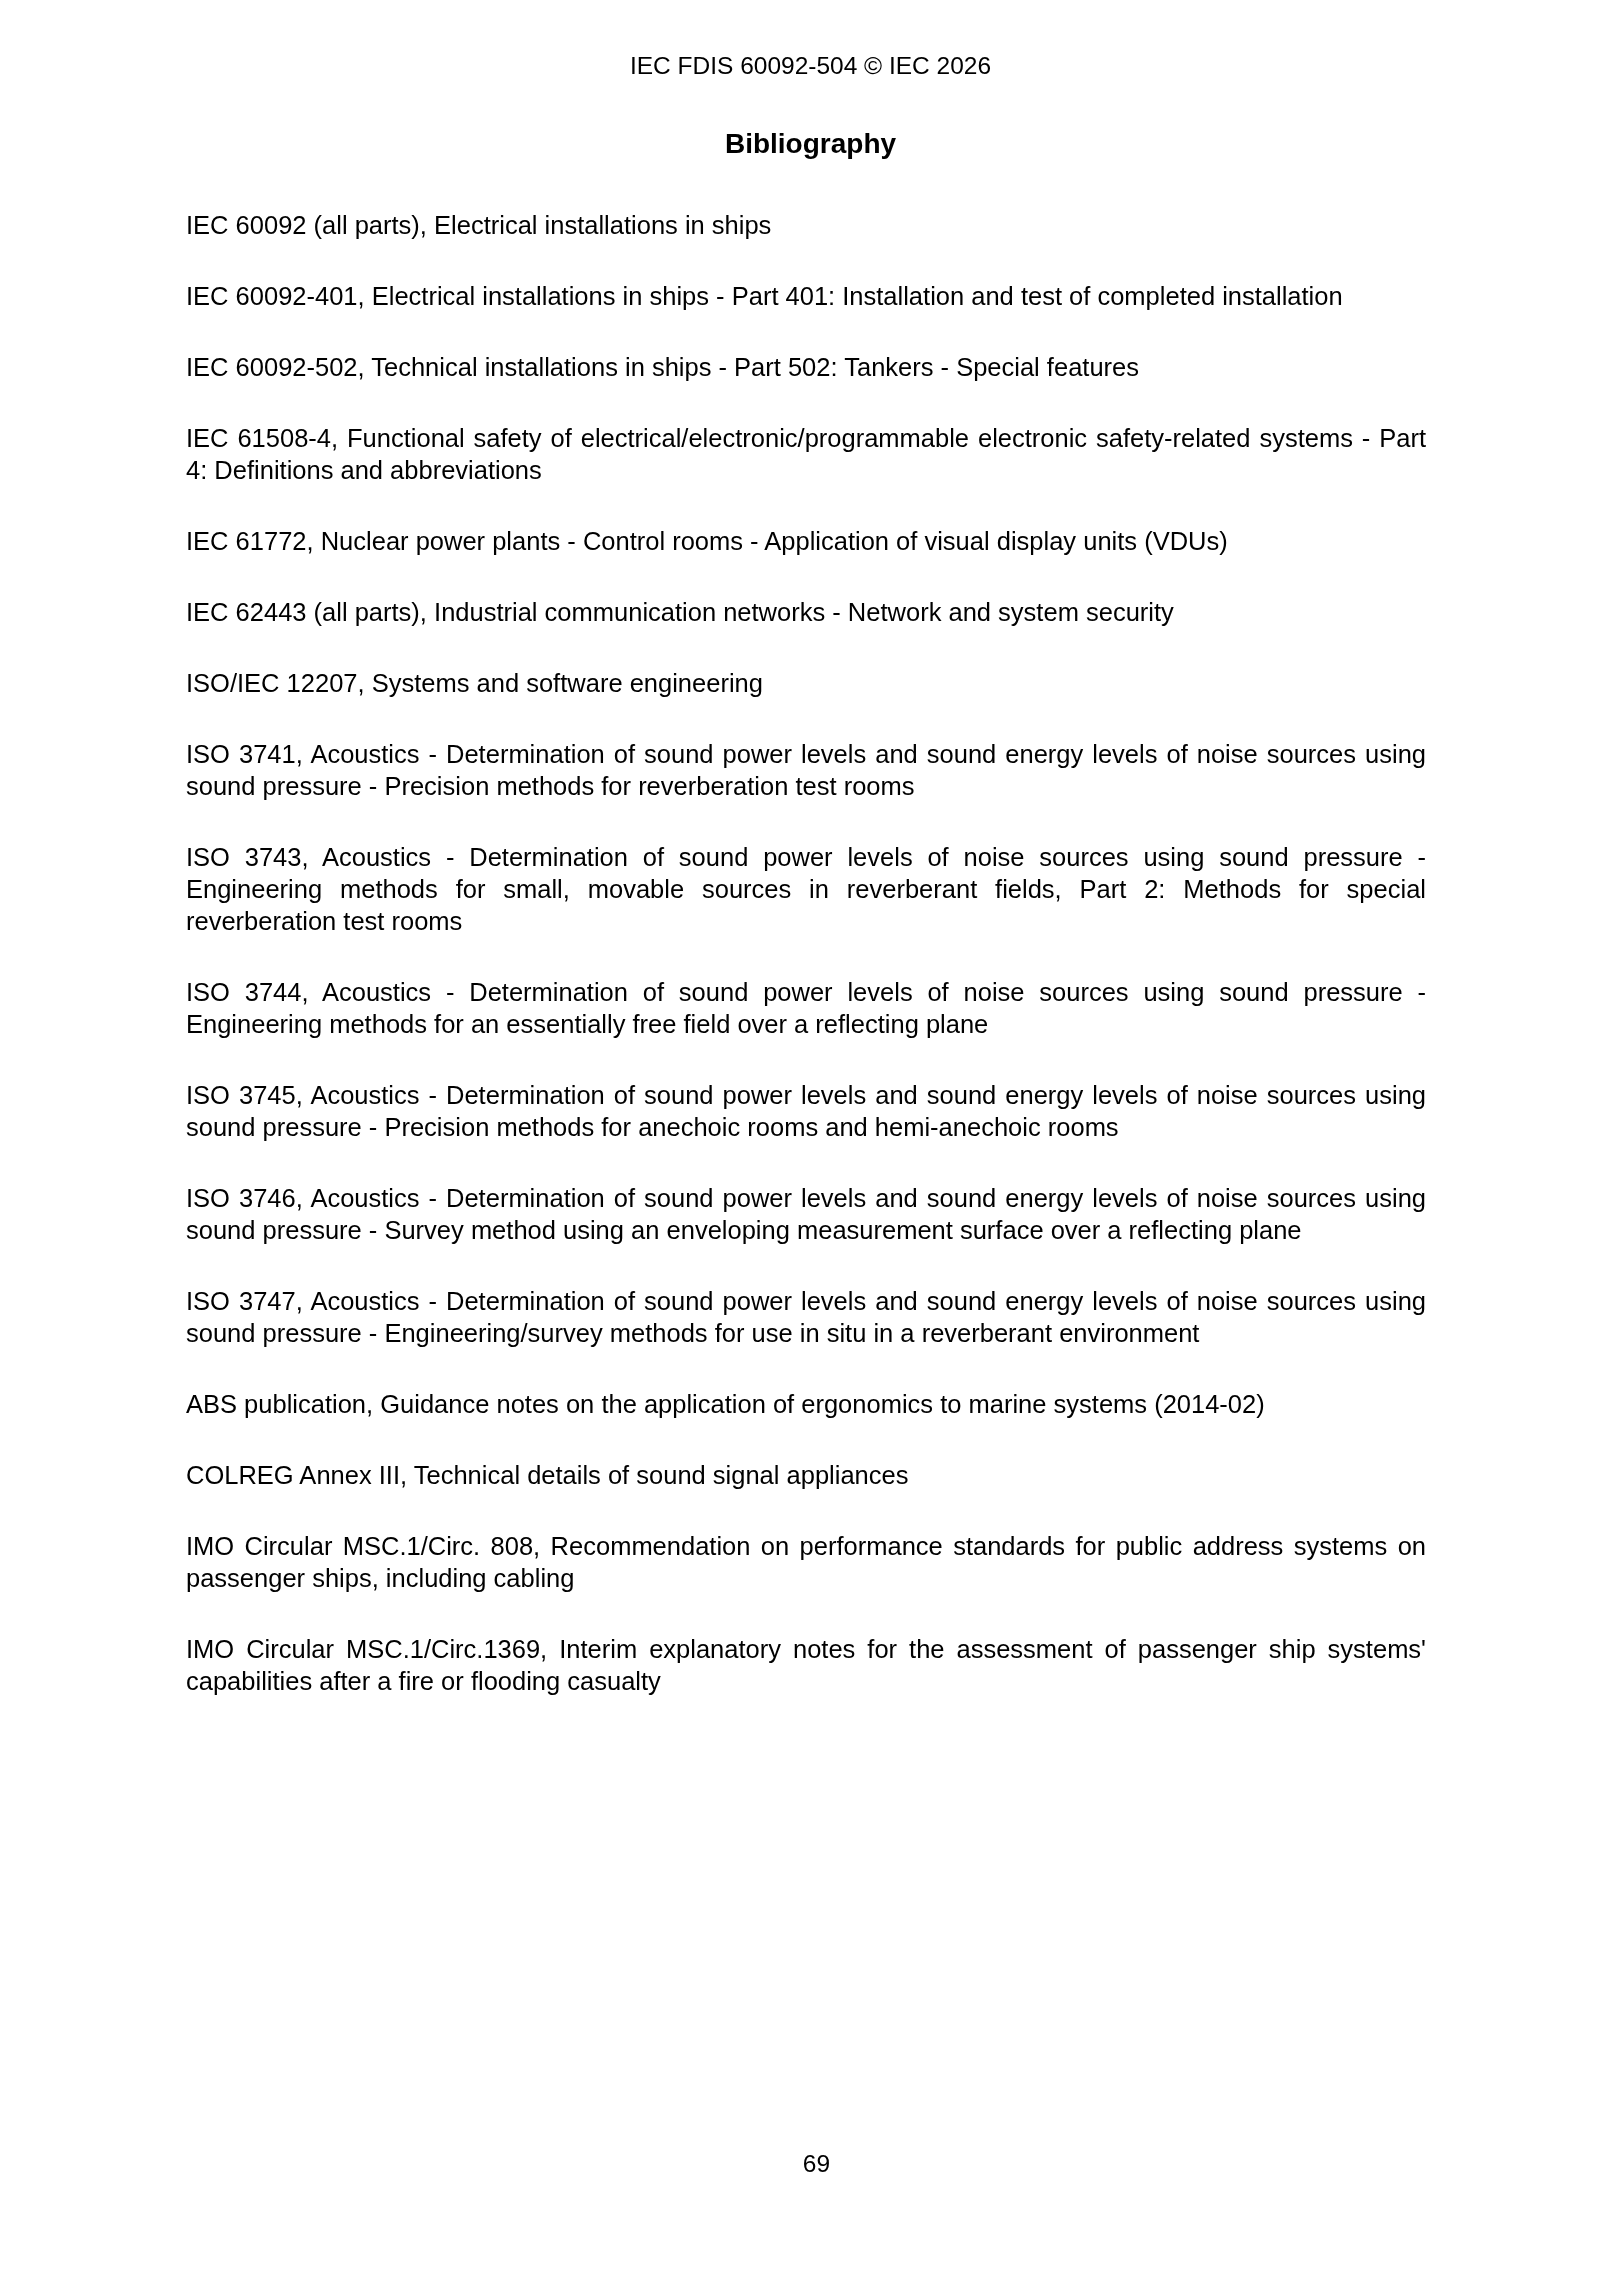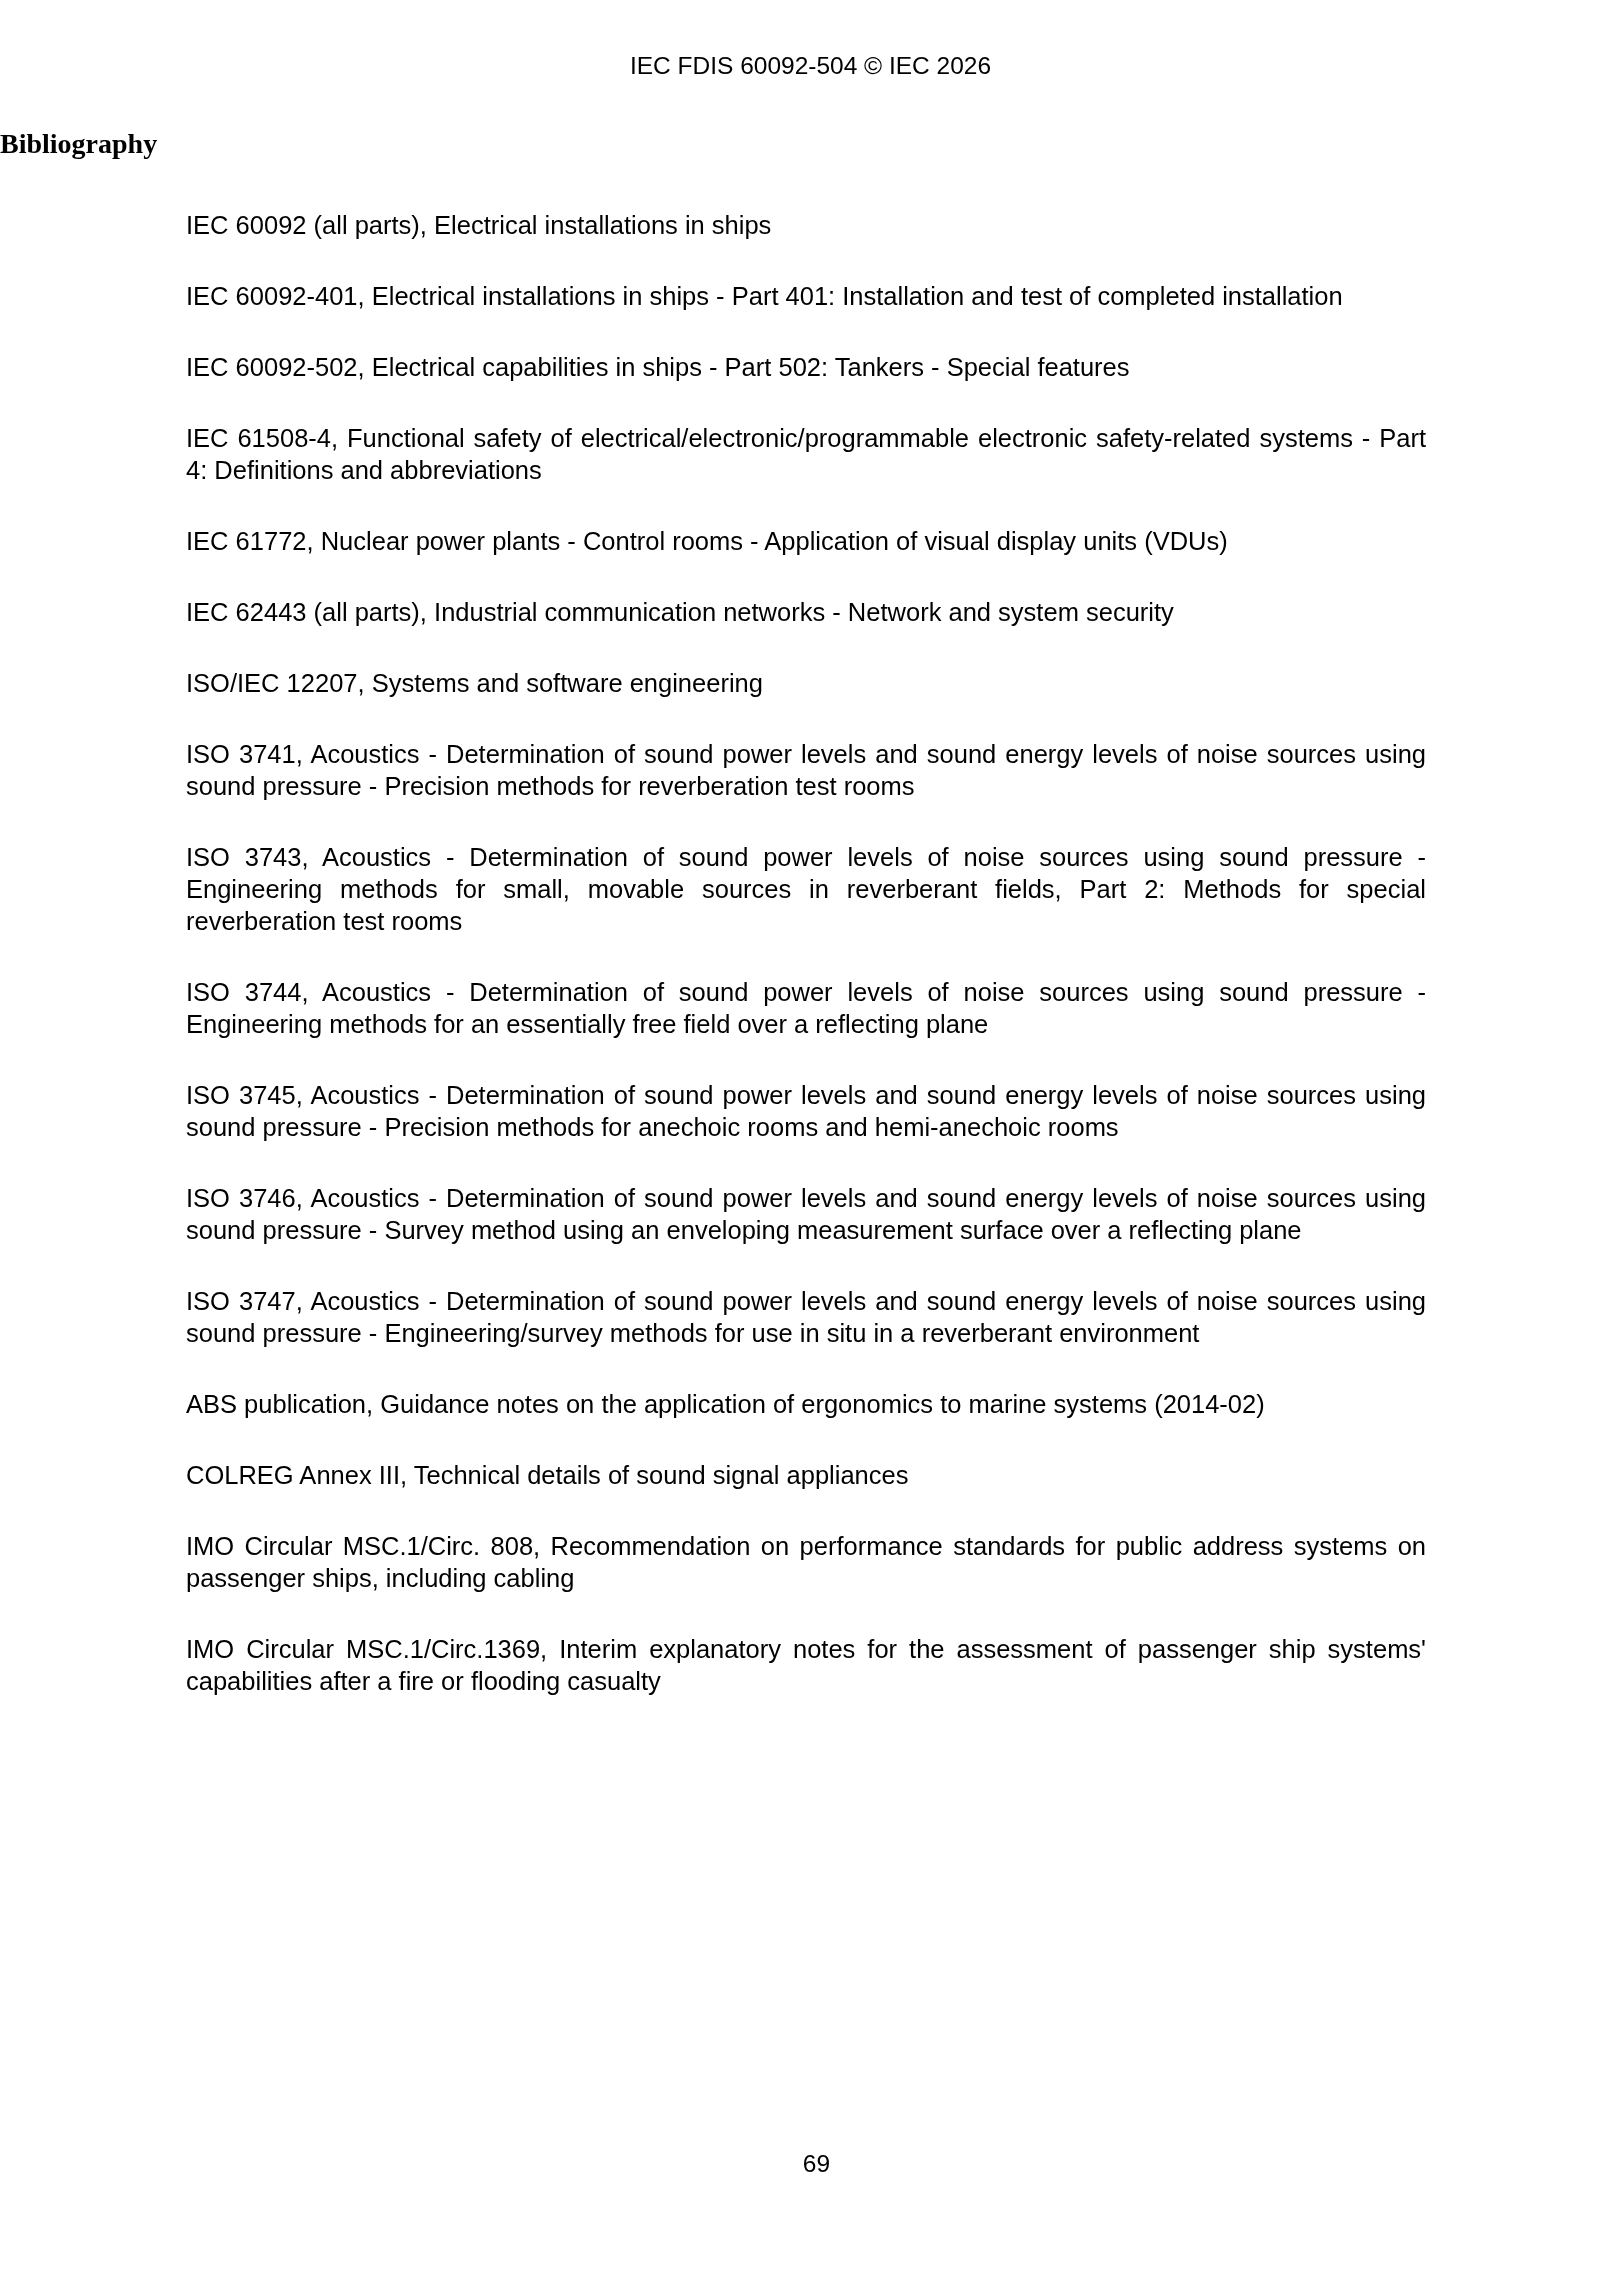--- a/index.html
+++ b/index.html
@@ -18,25 +18,24 @@
   .running-header {
     margin-top: 50px;
     width: 100%;
     text-align: center;
     font-size: 24.5px;
     line-height: 32px;
   }
   .doc-title {
     margin: 45px 0 49px 0;
     width: 100%;
-    text-align: left;
+    text-align: center;
     font-size: 28px;
     font-weight: bold;
     line-height: 33px;
-    font-family: Liberation Serif, serif;
   }
   .content {
     width: 1240px;
     margin-left: 186px;
   }
   .entry {
     margin: 0 0 39px 0;
     font-size: 25.5px;
     line-height: 32px;
     text-align: justify;
@@ -60,21 +59,21 @@
 
   <div class="running-header">IEC FDIS 60092-504 © IEC 2026</div>
 
   <div class="doc-title">Bibliography</div>
 
   <div class="content" id="bib">
   <p class="entry"><span class="ref">IEC 60092 (all parts),</span> <span class="etitle">Electrical installations in ships</span></p>
 
   <p class="entry"><span class="ref">IEC 60092-401,</span> <span class="etitle">Electrical installations in ships - Part 401: Installation and test of completed installation</span></p>
 
-  <p class="entry"><span class="ref">IEC 60092-502,</span> <span class="etitle">Electrical capabilities in ships - Part 502: Tankers - Special features</span></p>
+  <p class="entry"><span class="ref">IEC 60092-502,</span> <span class="etitle">Technical installations in ships - Part 502: Tankers - Special features</span></p>
 
   <p class="entry"><span class="ref">IEC 61508-4,</span> <span class="etitle">Functional safety of electrical/electronic/programmable electronic safety-related systems - Part 4: Definitions and abbreviations</span></p>
 
   <p class="entry"><span class="ref">IEC 61772,</span> <span class="etitle">Nuclear power plants - Control rooms - Application of visual display units (VDUs)</span></p>
 
   <p class="entry"><span class="ref">IEC 62443 (all parts),</span> <span class="etitle">Industrial communication networks - Network and system security</span></p>
 
 
   <p class="entry"><span class="ref">ISO/IEC 12207,</span> <span class="etitle">Systems and software engineering</span></p>
 

